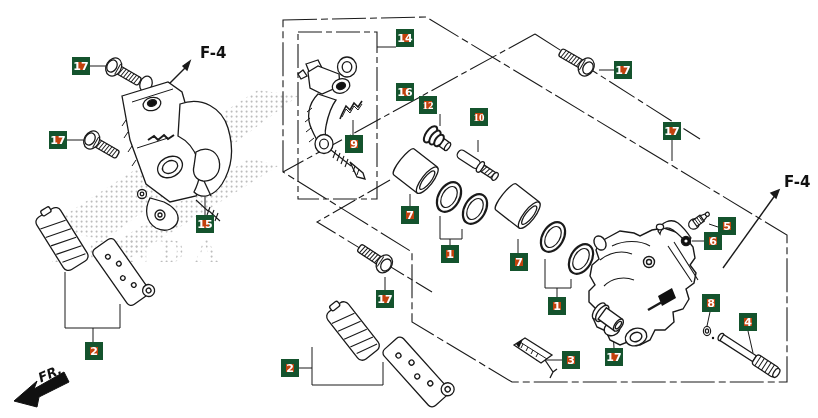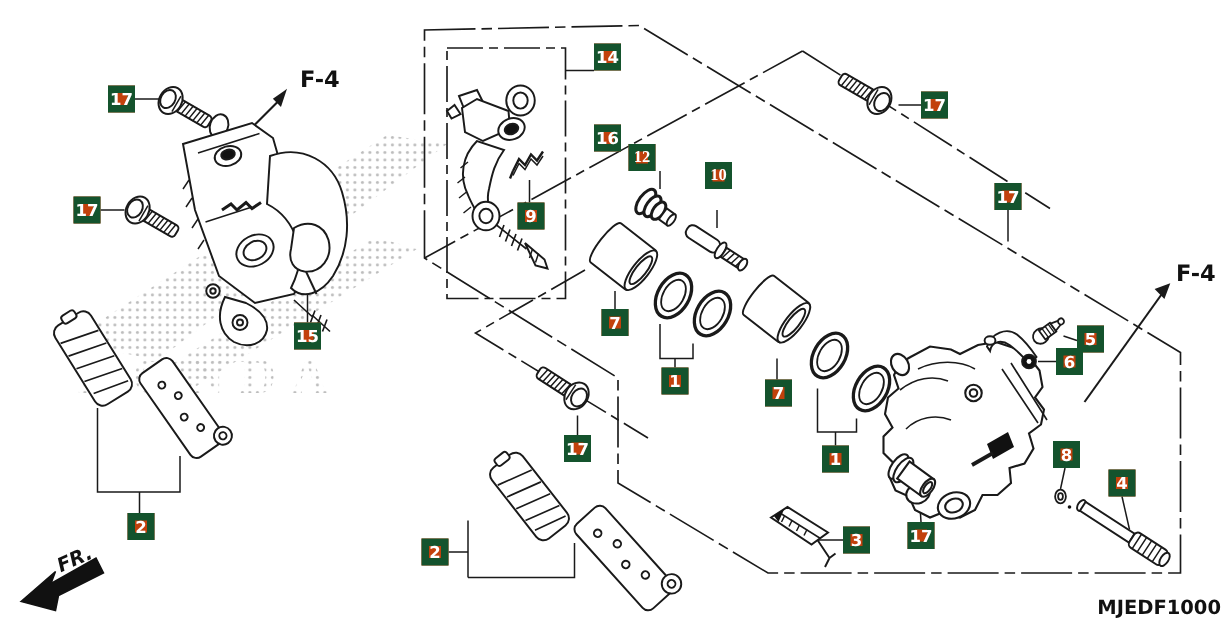--- a/index.html
+++ b/index.html
@@ -294,15 +294,14 @@
       <div class="co" style="left: 739px; top: 313px;">4</div>
       <div class="co" style="left: 718px; top: 217px;">5</div>
       <div class="co" style="left: 704px; top: 232px;">6</div>
     </div>
 
 <div class="secref" style="left:185px;top:44px;">F-4</div>
 <div class="secref" style="left:769px;top:173px;">F-4</div>
 
 <div class="frlabel">FR.</div>
 
-<div class="diagcode">MJEDF1000</div>
 
 </div>
 
 </body></html>

